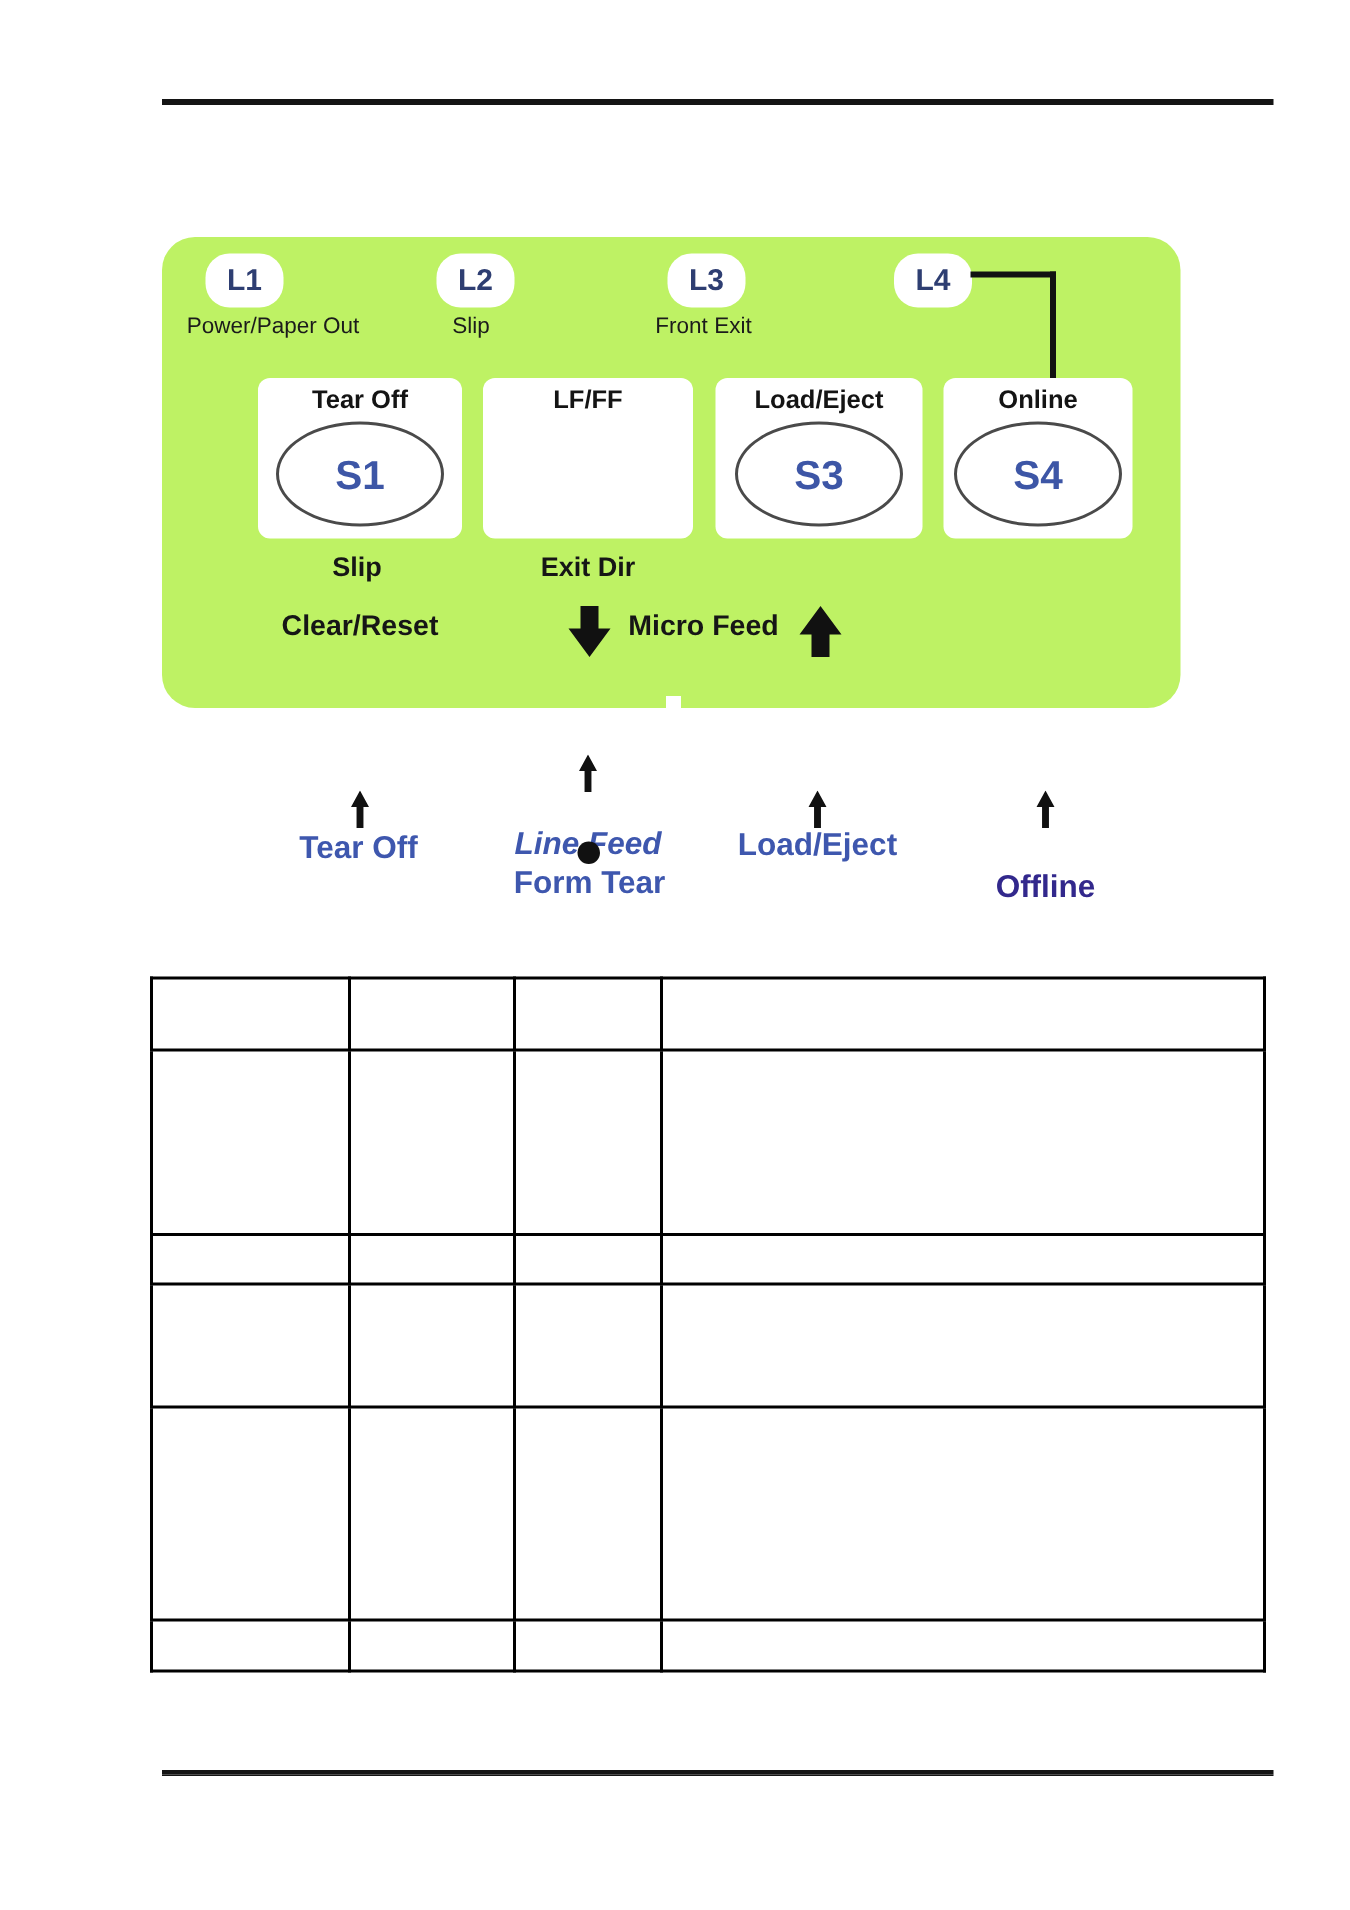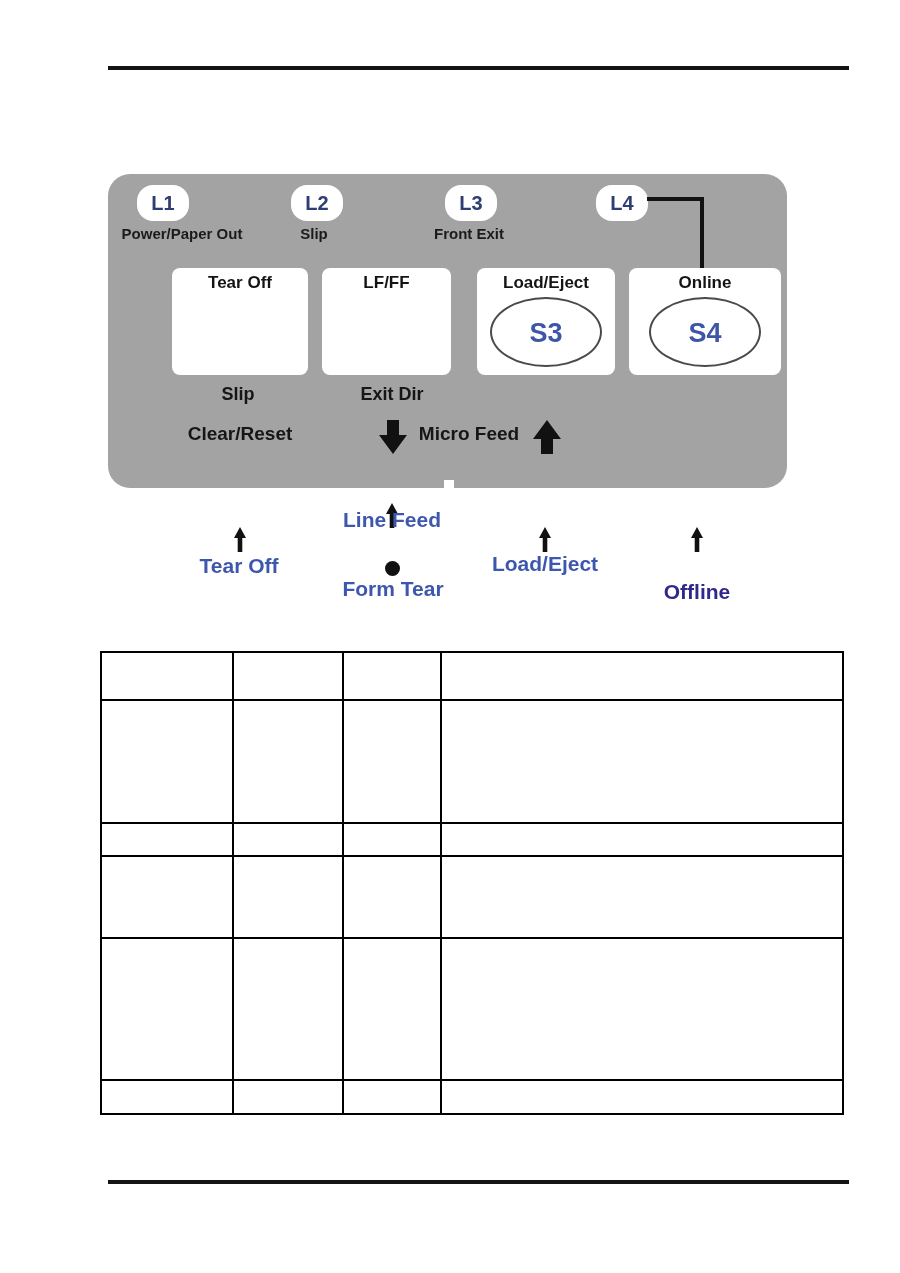--- a/index.html
+++ b/index.html
@@ -5,27 +5,27 @@
   * { margin:0; padding:0; box-sizing:border-box; }
   body { background:#ffffff; font-family:"Liberation Sans", sans-serif; }
   .page { position:relative; width:900px; height:1273px; background:#ffffff; overflow:hidden; }
 
   
   .rule { position:absolute; height:2px; border-top:2px solid #141414; border-bottom:2px solid #141414; }
   .rule.header { left:108px; top:66px; width:741px; }
   .rule.footer { left:108px; top:1180px; width:741px; border-top-width:3px; border-bottom-width:1px; }
 
   
-  .panel { position:absolute; left:108px; top:174px; width:679px; height:314px;
-           background:#a3a3a3; border-radius:22px; }
+  .panel { position:absolute; left:108px; top:158px; width:679px; height:314px;
+           background:#bef264; border-radius:22px; }
   .led-pill { position:absolute; top:11px; width:52px; height:36px; background:#ffffff;
               border-radius:16px; text-align:center; line-height:36px;
               font-weight:bold; font-size:20px; color:#2e3e72; }
   .led-label { position:absolute; top:51px; transform:translateX(-50%); white-space:nowrap;
-               font-weight:bold; font-size:15px; color:#1b1b1b; }
+               font-weight:normal; font-size:15px; color:#1b1b1b; }
   .conn { position:absolute; background:#121212; }
 
   .btn-card { position:absolute; top:94px; height:107px; background:#ffffff; border-radius:8px;
               text-align:center; }
   .btn-card .top-label { margin-top:5px; font-weight:bold; font-size:17px; color:#141414; white-space:nowrap; }
   .btn-oval { width:112px; height:70px; margin:4px auto 0; border:2px solid #4a4a4a;
               border-radius:56px / 35px; line-height:68px; font-weight:bold; font-size:27px; color:#3d56a6; }
   .sub-label { position:absolute; top:210px; transform:translateX(-50%); white-space:nowrap;
                font-weight:bold; font-size:18px; color:#161616; }
   .panel-bottom-text { position:absolute; top:249px; transform:translateX(-50%); white-space:nowrap;
@@ -61,29 +61,30 @@
 
     <div class="led-label" style="left:74px">Power/Paper Out</div>
     <div class="led-label" style="left:206px">Slip</div>
     <div class="led-label" style="left:361px">Front Exit</div>
 
     <div class="conn" style="left:539px; top:23px; width:57px; height:4px;"></div>
     <div class="conn" style="left:592px; top:23px; width:4px; height:71px;"></div>
 
     <div class="btn-card" style="left:64px; width:136px;">
       <div class="top-label">Tear Off</div>
+      <div class="btn-oval">S1</div>
     </div>
-    <div class="btn-card" style="left:214px; width:129px;">
+    <div class="btn-card" style="left:214px; width:140px;">
       <div class="top-label">LF/FF</div>
     </div>
     <div class="btn-card" style="left:369px; width:138px;">
       <div class="top-label">Load/Eject</div>
       <div class="btn-oval">S3</div>
     </div>
-    <div class="btn-card" style="left:521px; width:152px;">
+    <div class="btn-card" style="left:521px; width:126px;">
       <div class="top-label">Online</div>
       <div class="btn-oval">S4</div>
     </div>
 
     <div class="sub-label" style="left:130px">Slip</div>
     <div class="sub-label" style="left:284px">Exit Dir</div>
 
     <div class="panel-bottom-text" style="left:132px">Clear/Reset</div>
     <div class="arrow" style="left:270px; top:246px;">
       <svg width="30" height="34" viewBox="0 0 30 34">
@@ -105,21 +106,21 @@
         <polygon points="7,0 13,11 9.3,11 9.3,25 4.7,25 4.7,11 1,11" fill="#111111"></polygon>
       </svg>
   </div>
   <div class="ann-label" style="left:239px; top:554px;">Tear Off</div>
 
   <div class="arrow" style="left:385px; top:503px;">
     <svg width="14" height="25" viewBox="0 0 14 25">
         <polygon points="7,0 13,11 9.3,11 9.3,25 4.7,25 4.7,11 1,11" fill="#111111"></polygon>
       </svg>
   </div>
-  <div class="ann-label" style="left:392px; top:508px;">Line Feed</div>
+  <div class="ann-label" style="left:392px; top:551px;font-style:italic;">Line Feed</div>
   <div class="dot" style="left:385px; top:561px;"></div>
   <div class="ann-label" style="left:393px; top:577px;">Form Tear</div>
 
   <div class="arrow" style="left:538px; top:527px;">
     <svg width="14" height="25" viewBox="0 0 14 25">
         <polygon points="7,0 13,11 9.3,11 9.3,25 4.7,25 4.7,11 1,11" fill="#111111"></polygon>
       </svg>
   </div>
   <div class="ann-label" style="left:545px; top:552px;">Load/Eject</div>
 

